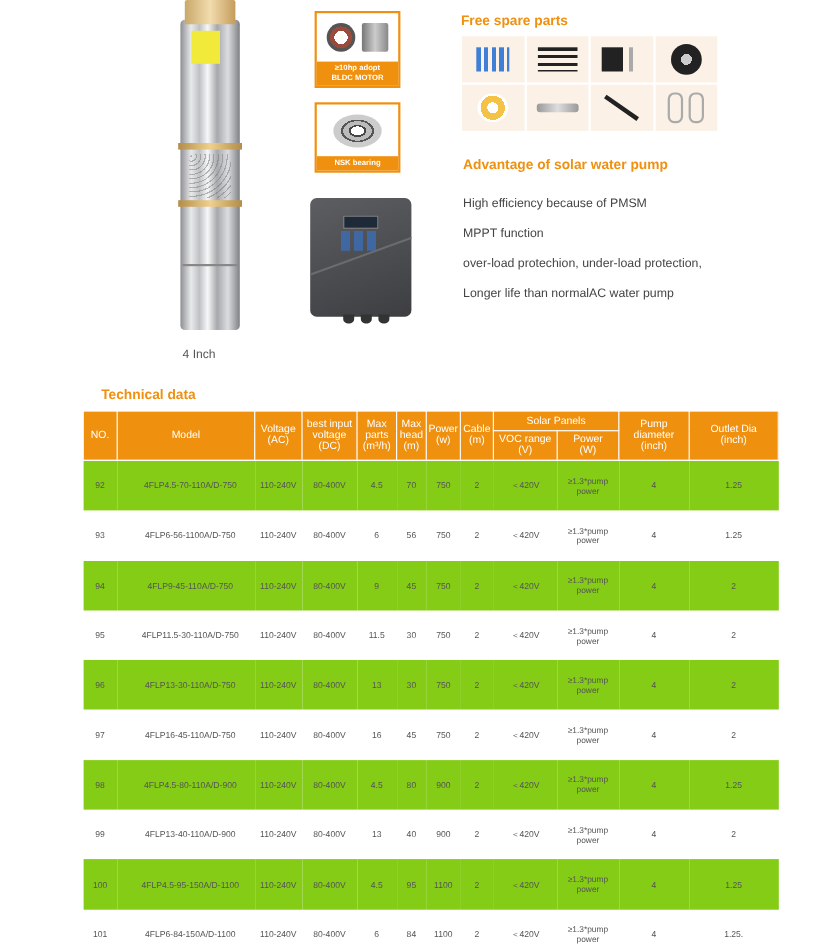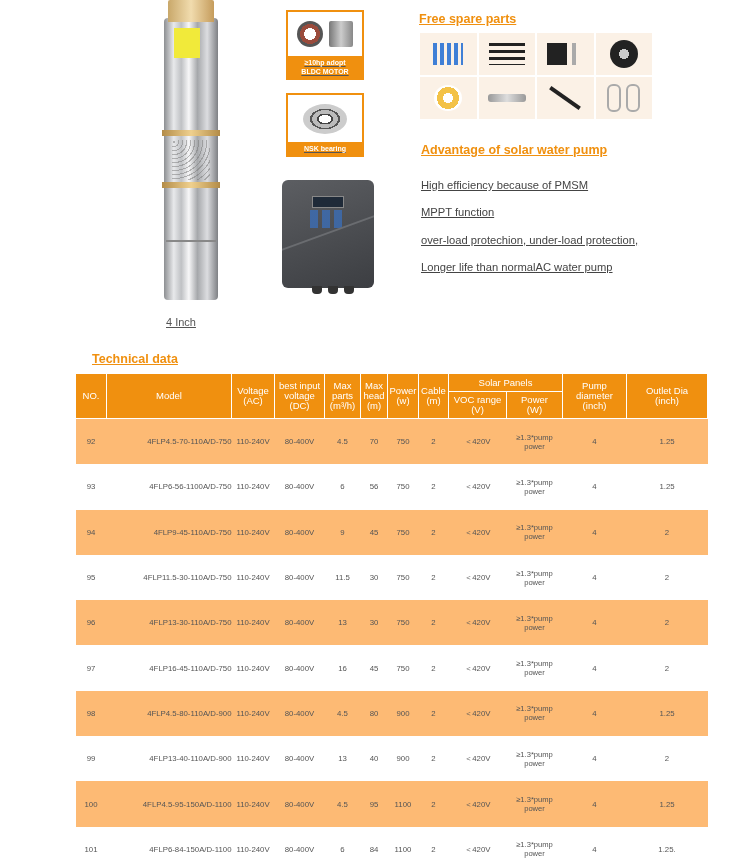--- a/index.html
+++ b/index.html
@@ -1,17 +1,17 @@
 <!DOCTYPE html>
 <html><head>
 <meta charset="utf-8">
 <style>
   html,body{margin:0;padding:0;background:#fff;}
   body{width:743px;height:858px;position:relative;overflow:hidden;font-family:"Liberation Sans",sans-serif;color:#555;}
-  .abs{position:absolute;text-decoration:underline;}
+  .abs{position:absolute;}
   
   .pump{left:160px;top:0;width:62px;height:302px;}
   .pump .cap{position:absolute;left:8px;top:0;width:46px;height:22px;background:linear-gradient(90deg,#c9a86a,#f1dcae,#c59c5c);border-radius:2px 2px 0 0;}
   .pump .body{position:absolute;left:4px;top:18px;width:54px;height:282px;border-radius:4px;background:linear-gradient(90deg,#8d8f92 0%,#e8e9eb 18%,#bfc1c4 32%,#f7f7f8 46%,#a6a8ab 62%,#dcdde0 80%,#7e8084 100%);}
   .pump .label{position:absolute;left:14px;top:28px;width:26px;height:30px;background:#f1ea3a;}
   .pump .ring{position:absolute;left:2px;width:58px;height:6px;background:linear-gradient(90deg,#b38c48,#efd08e,#b38c48);}
   .pump .mesh{position:absolute;left:12px;top:140px;width:38px;height:40px;background:repeating-radial-gradient(circle at 2px 2px,#777 0 1px,transparent 1px 4px);opacity:.5;}
   .pump .foot{position:absolute;left:6px;top:240px;width:50px;height:2px;background:#888;}
   .pump-caption{left:166px;top:316px;font-size:11px;color:#555;}
   
@@ -32,22 +32,22 @@
   .parts{left:420px;top:33px;width:232px;height:86px;display:grid;grid-template-columns:repeat(4,1fr);grid-template-rows:1fr 1fr;gap:2px;}
   .parts .cell{background:#fbf1e6;display:flex;align-items:center;justify-content:center;}
   .adv{left:421px;top:143px;}
   .adv-list{left:421px;top:161px;font-size:11.2px;color:#444;margin-top:16px;}
   .adv-list div{height:27.4px;line-height:16px;}
   
   .tech-title{left:92px;top:352px;}
   table{position:absolute;left:75px;top:373px;width:632px;border-collapse:collapse;table-layout:fixed;}
   th{background:#f0900f;color:#fff;font-weight:normal;font-size:9.5px;line-height:10px;border:1px solid #fff;text-align:center;padding:0;}
   td{font-size:7.8px;color:#555;text-align:center;padding:0;height:45.3px;}
-  tr.shade td{background:#fdba74;}
-  td.model{text-align:right;padding-left:8px;margin-left:23px;}
+  tr.shade td{background:#84cc16;}
+  td.model{text-align:center;padding-left:8px;margin-left:23px;}
   td .pw{display:inline-block;line-height:9px;font-size:7.6px;}
 </style>
 </head>
 <body>
 
 <div class="abs pump">
   <div class="body"></div>
   <div class="cap"></div>
   <div class="label"></div>
   <div class="ring" style="top:130px"></div>

